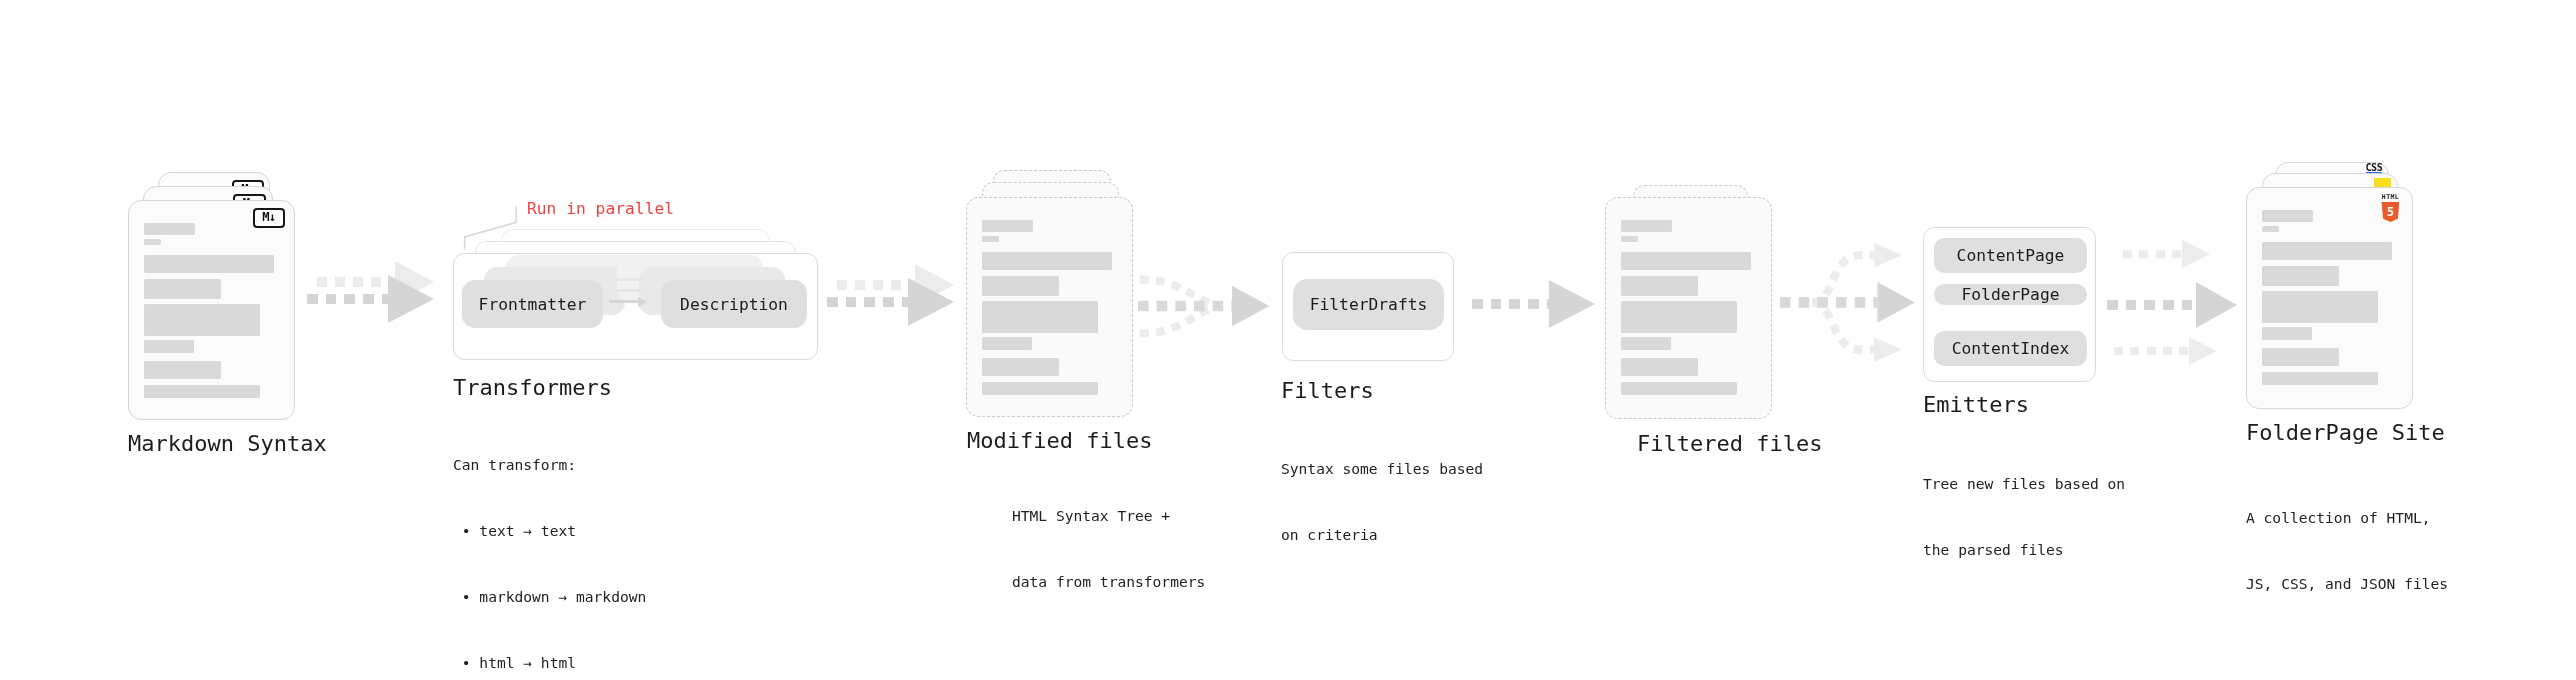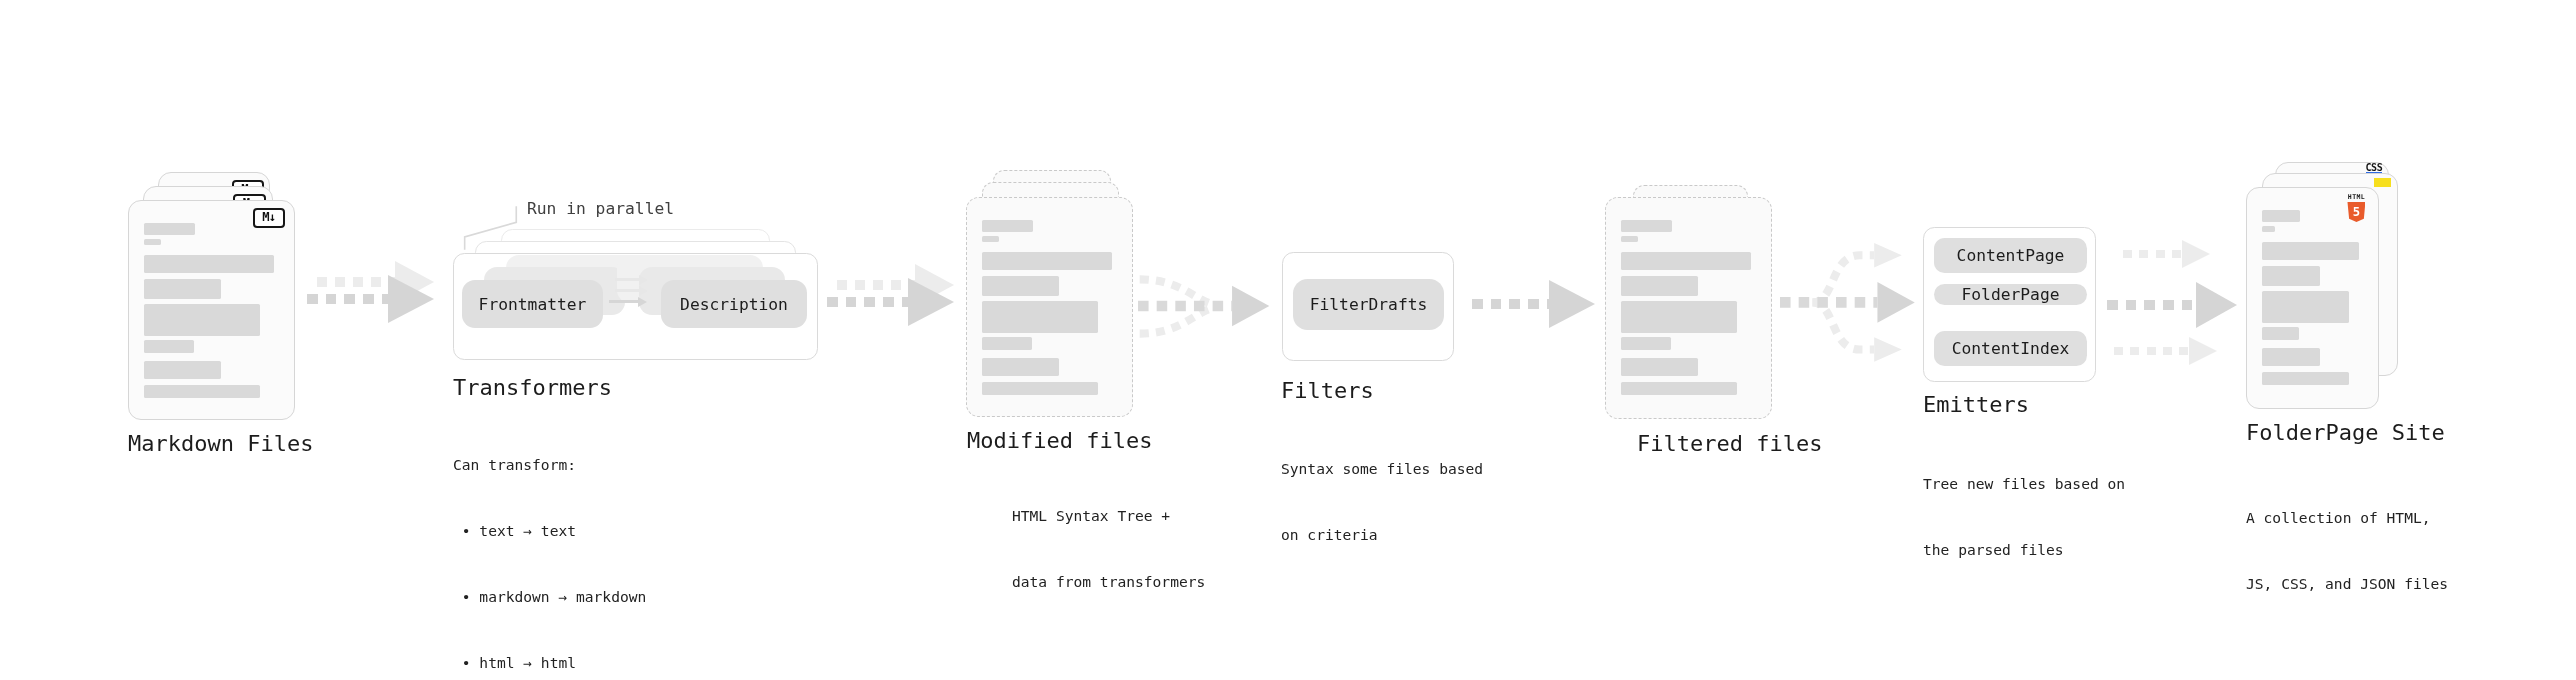--- a/index.html
+++ b/index.html
@@ -35,21 +35,21 @@
   .h5-badge{position:absolute;width:18.7px;text-align:center;}
   .h5-title{font-size:6.5px;font-weight:bold;color:#161616;line-height:7.3px;letter-spacing:0.4px;}
   .h5-shield{width:18px;height:20.3px;margin:0.8px auto 0;background:#e95b2b;
              clip-path:polygon(0 0,100% 0,91% 84%,50% 100%,9% 84%);
              display:flex;align-items:center;justify-content:center;
              color:#fff;font-size:12.2px;font-weight:bold;}
 
   
   .label{position:absolute;font-size:22px;line-height:26px;color:#1c1c1c;white-space:nowrap;}
   .sub{position:absolute;font-size:14.6px;line-height:22px;color:#222;white-space:pre;}
-  .annotation{position:absolute;font-size:16.3px;color:#404040;white-space:nowrap;}
+  .annotation{position:absolute;font-size:16.3px;color:#ef4444;white-space:nowrap;}
 
   
   .box{position:absolute;background:#ffffff;border:1.6px solid #dadada;border-radius:11.4px;box-sizing:border-box;}
   .box.ghost1{border-color:#e4e4e4;}
   .box.ghost2{border-color:#ebebeb;}
   .pill{position:absolute;background:#dfdfdf;border-radius:13px;box-sizing:border-box;
         display:flex;align-items:center;justify-content:center;font-size:16.3px;color:#1c1c1c;}
   .pill.ghost1{background:#e9e9e9;}
   .pill.ghost2{background:#f1f1f1;}
 
@@ -90,21 +90,21 @@
         <div class="bar b1"></div>
           <div class="bar b2"></div>
           <div class="bar b3"></div>
           <div class="bar b4"></div>
         <div class="bar b5"></div>
           <div class="bar b6"></div>
           <div class="bar b7"></div>
           <div class="bar b8"></div>
       </div>
     </div>
-    <div class="label" style="left:128px;top:431px;">Markdown Files</div>
+    <div class="label" style="left:128px;top:431px;">Markdown Syntax</div>
   </div>
 
   <div>
     <div class="harrow light" style="left:317px;top:261px;">
         <div class="dash" style="width:78px;"></div>
         <div class="head"></div>
       </div>
     <div class="harrow" style="left:307px;top:275px;">
         <div class="dash" style="width:81px;"></div>
         <div class="head"></div>
@@ -263,21 +263,21 @@
   <div>
     <div class="card" style="left:2275px;top:162px;width:114px;height:203px;">
       <div class="css-badge" style="right:5.7px;top:1.6px;">
         <div class="css-txt">CSS</div>
         <div class="css-bar"></div>
       </div>
     </div>
     <div class="card" style="left:2262px;top:173px;width:136px;height:203px;">
       <div class="js-badge" style="right:6.5px;top:4.1px;width:17px;height:9px;"></div>
     </div>
-    <div class="card" style="left:2246px;top:187px;width:133px;height:222px;">
+    <div class="card" style="left:2246px;top:187px;width:167px;height:222px;">
       <div class="h5-badge" style="right:12.2px;top:5.7px;">
         <div class="h5-title">HTML</div>
         <div class="h5-shield">
             <span>5</span>
           </div>
       </div>
       <div class="bars">
         <div class="bar b1"></div>
           <div class="bar b2"></div>
           <div class="bar b3"></div>

